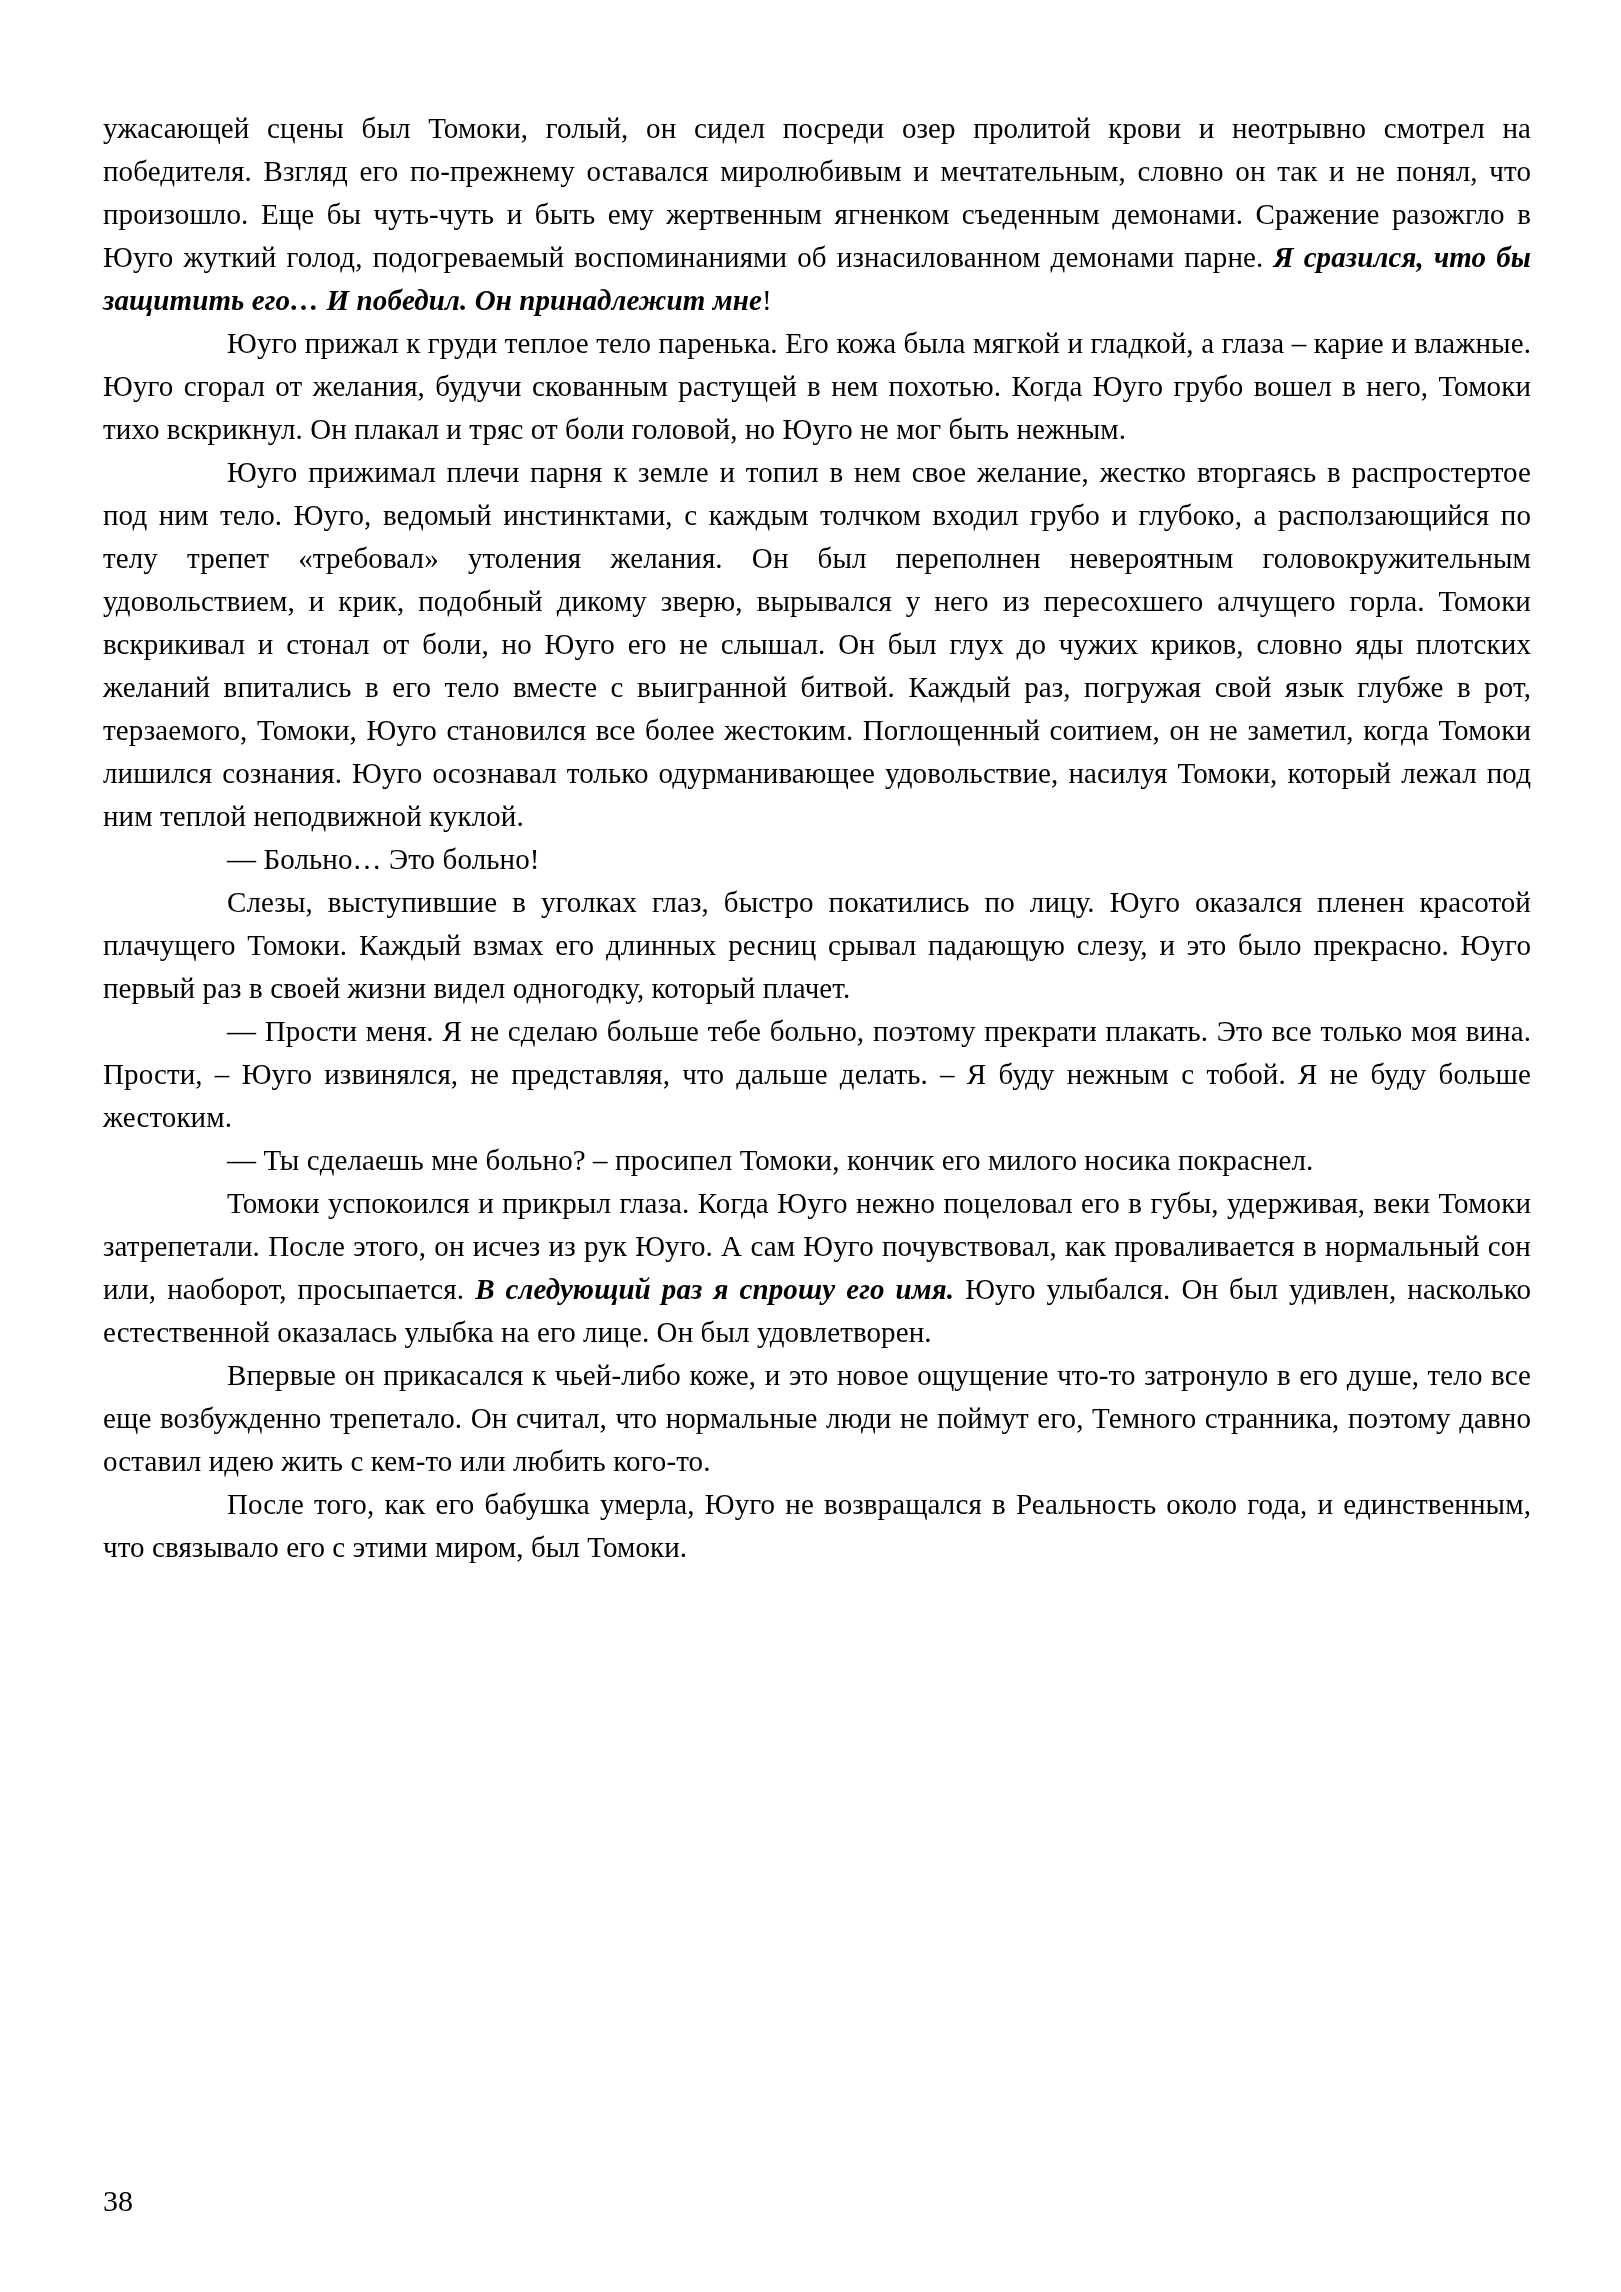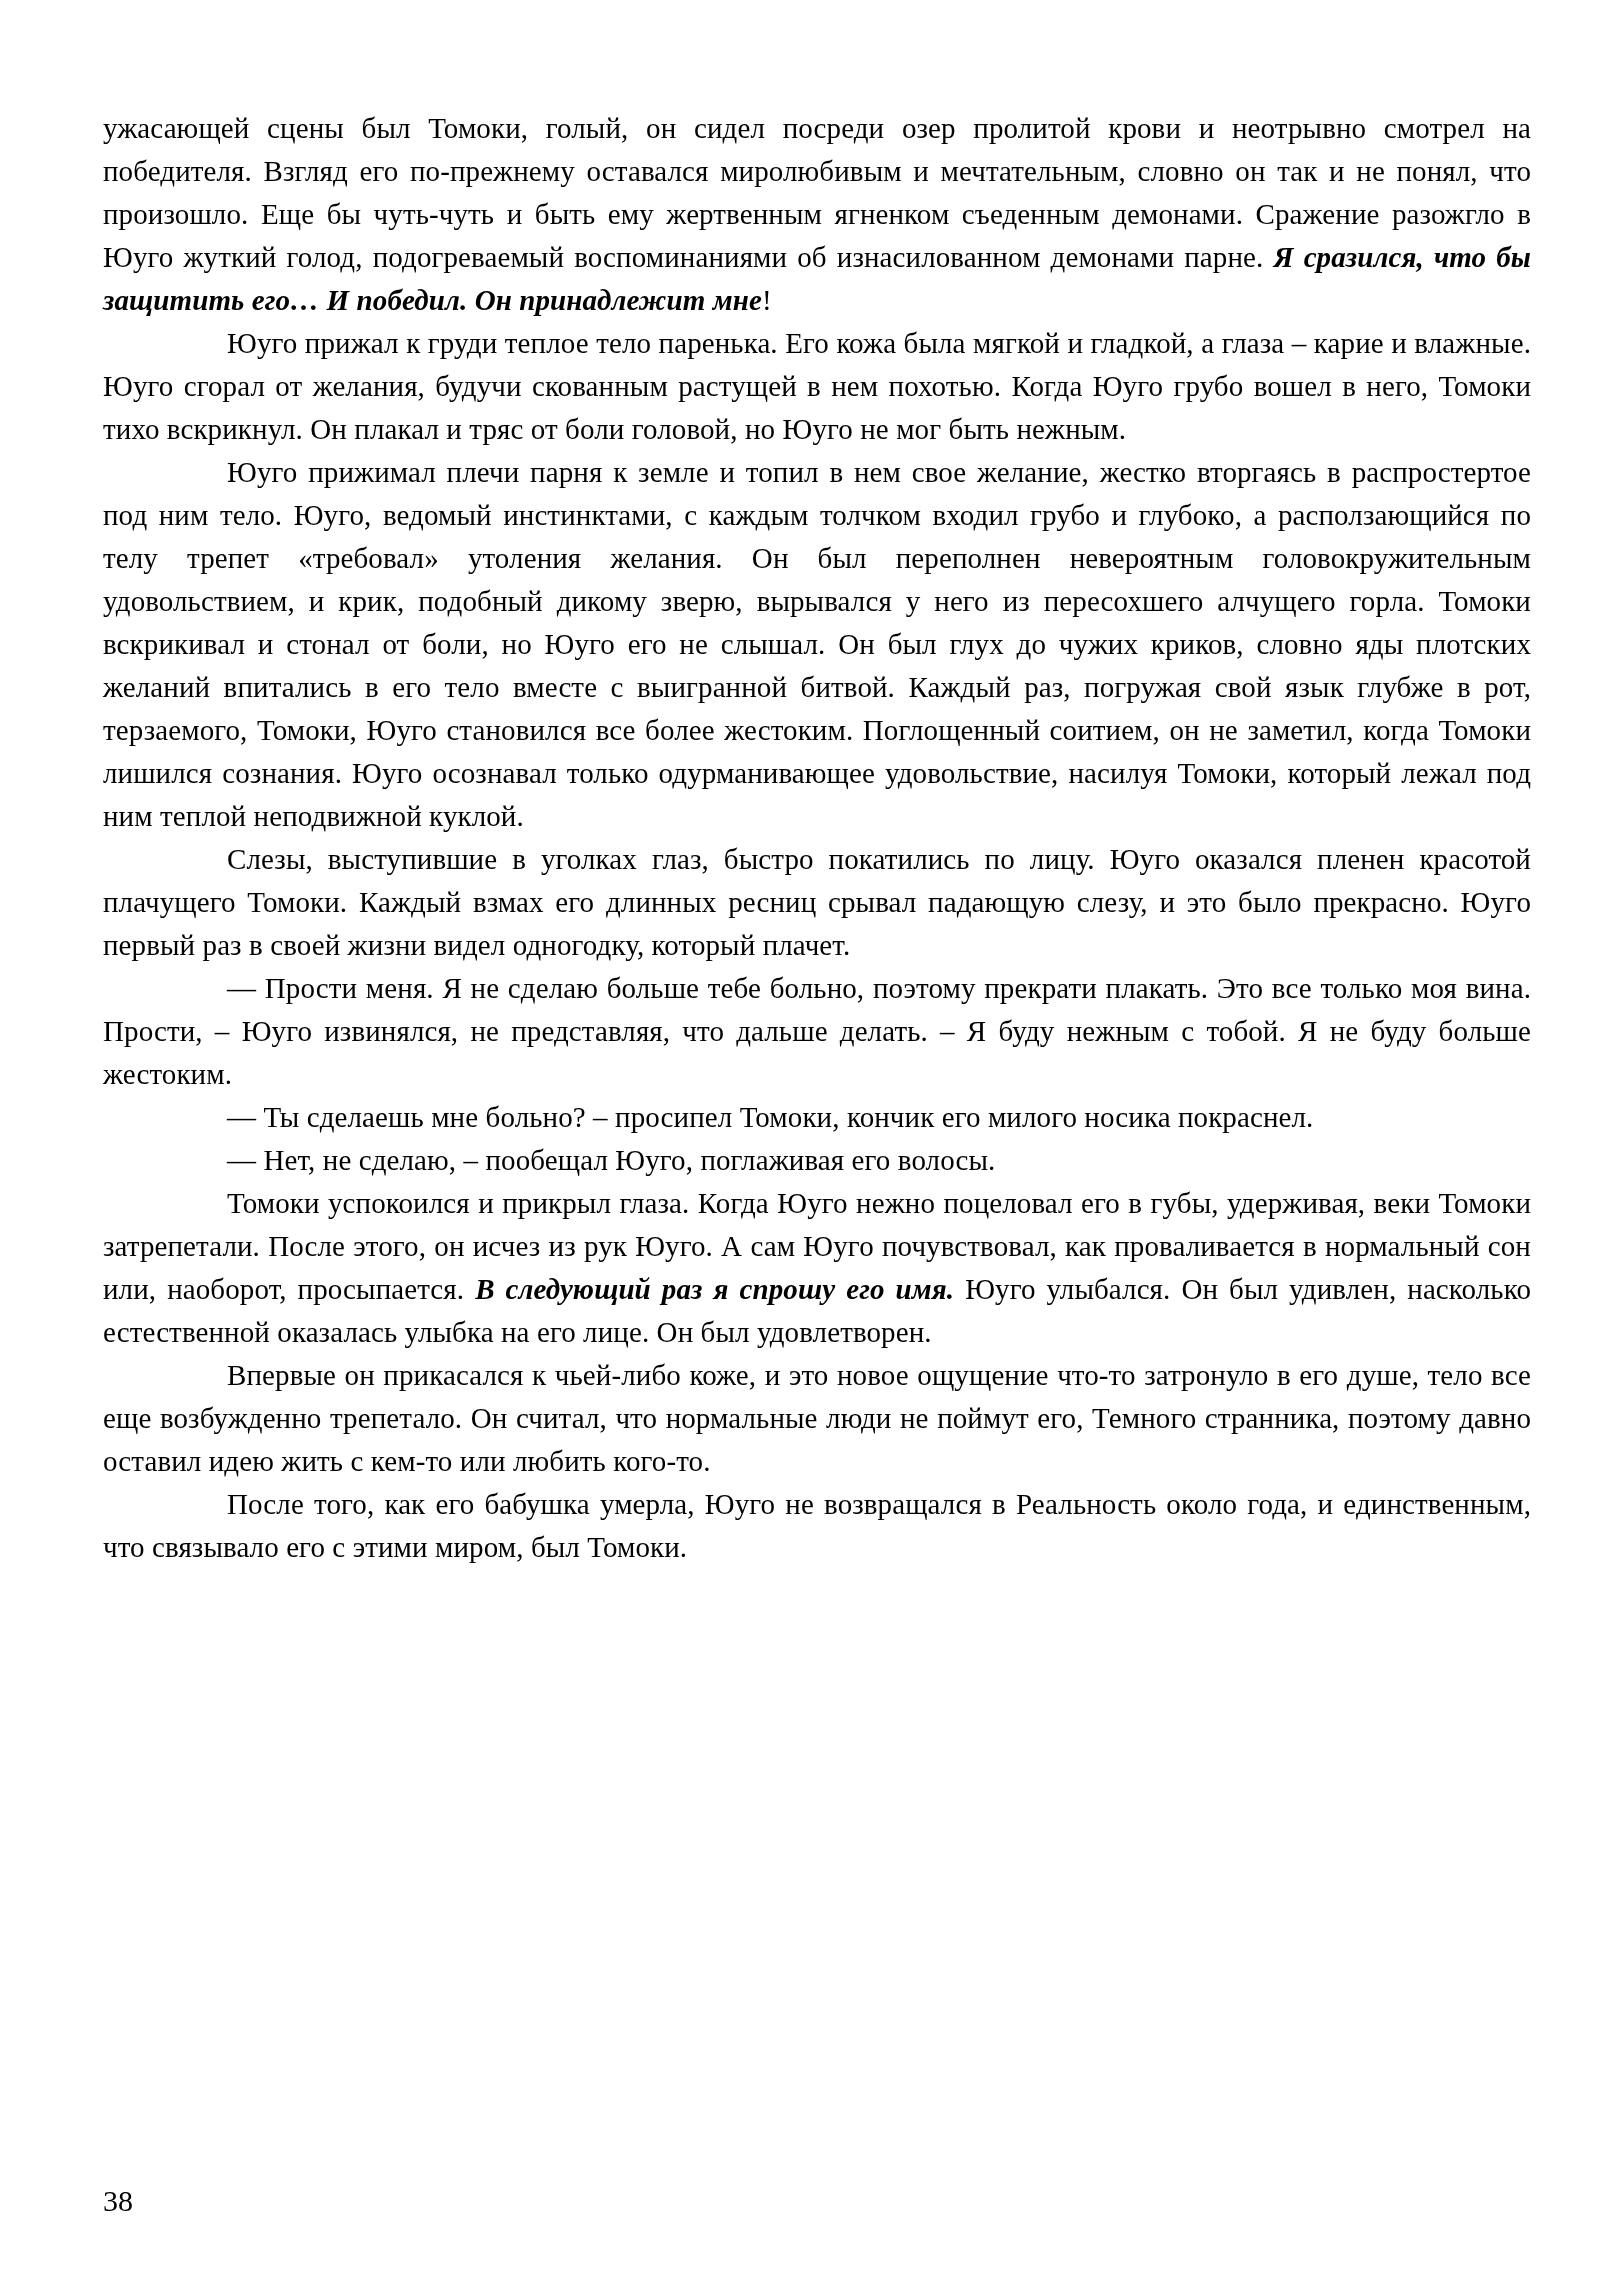--- a/index.html
+++ b/index.html
@@ -61,23 +61,23 @@
   }
 </style>
 </head>
 <body>
 
 <div class="page">
   <div class="text-body">
       <p class="para"><span class="seg-normal">ужасающей сцены был Томоки, голый, он сидел посреди озер пролитой крови и неотрывно смотрел на победителя. Взгляд его по-прежнему оставался миролюбивым и мечтательным, словно он так и не понял, что произошло. Еще бы чуть-чуть и быть ему жертвенным ягненком съеденным демонами. Сражение разожгло в Юуго жуткий голод, подогреваемый воспоминаниями об изнасилованном демонами парне. </span><span class="seg-bold-italic">Я сразился, что бы защитить его… И победил. Он принадлежит мне</span><span class="seg-normal">!</span></p>
       <p class="para indent"><span class="seg-normal">Юуго прижал к груди теплое тело паренька. Его кожа была мягкой и гладкой, а глаза – карие и влажные. Юуго сгорал от желания, будучи скованным растущей в нем похотью. Когда Юуго грубо вошел в него, Томоки тихо вскрикнул. Он плакал и тряс от боли головой, но Юуго не мог быть нежным.</span></p>
       <p class="para indent"><span class="seg-normal">Юуго прижимал плечи парня к земле и топил в нем свое желание, жестко вторгаясь в распростертое под ним тело. Юуго, ведомый инстинктами, с каждым толчком входил грубо и глубоко, а расползающийся по телу трепет «требовал» утоления желания. Он был переполнен невероятным головокружительным удовольствием, и крик, подобный дикому зверю, вырывался у него из пересохшего алчущего горла. Томоки вскрикивал и стонал от боли, но Юуго его не слышал. Он был глух до чужих криков, словно яды плотских желаний впитались в его тело вместе с выигранной битвой. Каждый раз, погружая свой язык глубже в рот, терзаемого, Томоки, Юуго становился все более жестоким. Поглощенный соитием, он не заметил, когда Томоки лишился сознания. Юуго осознавал только одурманивающее удовольствие, насилуя Томоки, который лежал под ним теплой неподвижной куклой.</span></p>
+      <p class="para indent"><span class="seg-normal">— Больно… Это больно!</span></p>
       <p class="para indent"><span class="seg-normal">Слезы, выступившие в уголках глаз, быстро покатились по лицу. Юуго оказался пленен красотой плачущего Томоки. Каждый взмах его длинных ресниц срывал падающую слезу, и это было прекрасно. Юуго первый раз в своей жизни видел одногодку, который плачет.</span></p>
       <p class="para indent"><span class="seg-normal">— Прости меня. Я не сделаю больше тебе больно, поэтому прекрати плакать. Это все только моя вина. Прости, – Юуго извинялся, не представляя, что дальше делать. – Я буду нежным с тобой. Я не буду больше жестоким.</span></p>
       <p class="para indent"><span class="seg-normal">— Ты сделаешь мне больно? – просипел Томоки, кончик его милого носика покраснел.</span></p>
-      <p class="para indent"><span class="seg-normal">— Нет, не сделаю, – пообещал Юуго, поглаживая его волосы.</span></p>
       <p class="para indent"><span class="seg-normal">Томоки успокоился и прикрыл глаза. Когда Юуго нежно поцеловал его в губы, удерживая, веки Томоки затрепетали. После этого, он исчез из рук Юуго. А сам Юуго почувствовал, как проваливается в нормальный сон или, наоборот, просыпается. </span><span class="seg-bold-italic">В следующий раз я спрошу его имя.</span><span class="seg-normal"> Юуго улыбался. Он был удивлен, насколько естественной оказалась улыбка на его лице. Он был удовлетворен.</span></p>
       <p class="para indent"><span class="seg-normal">Впервые он прикасался к чьей-либо коже, и это новое ощущение что-то затронуло в его душе, тело все еще возбужденно трепетало. Он считал, что нормальные люди не поймут его, Темного странника, поэтому давно оставил идею жить с кем-то или любить кого-то.</span></p>
       <p class="para indent"><span class="seg-normal">После того, как его бабушка умерла, Юуго не возвращался в Реальность около года, и единственным, что связывало его с этими миром, был Томоки.</span></p>
     </div>
   <div class="page-number">38</div>
 </div>
 
 
 </body></html>

